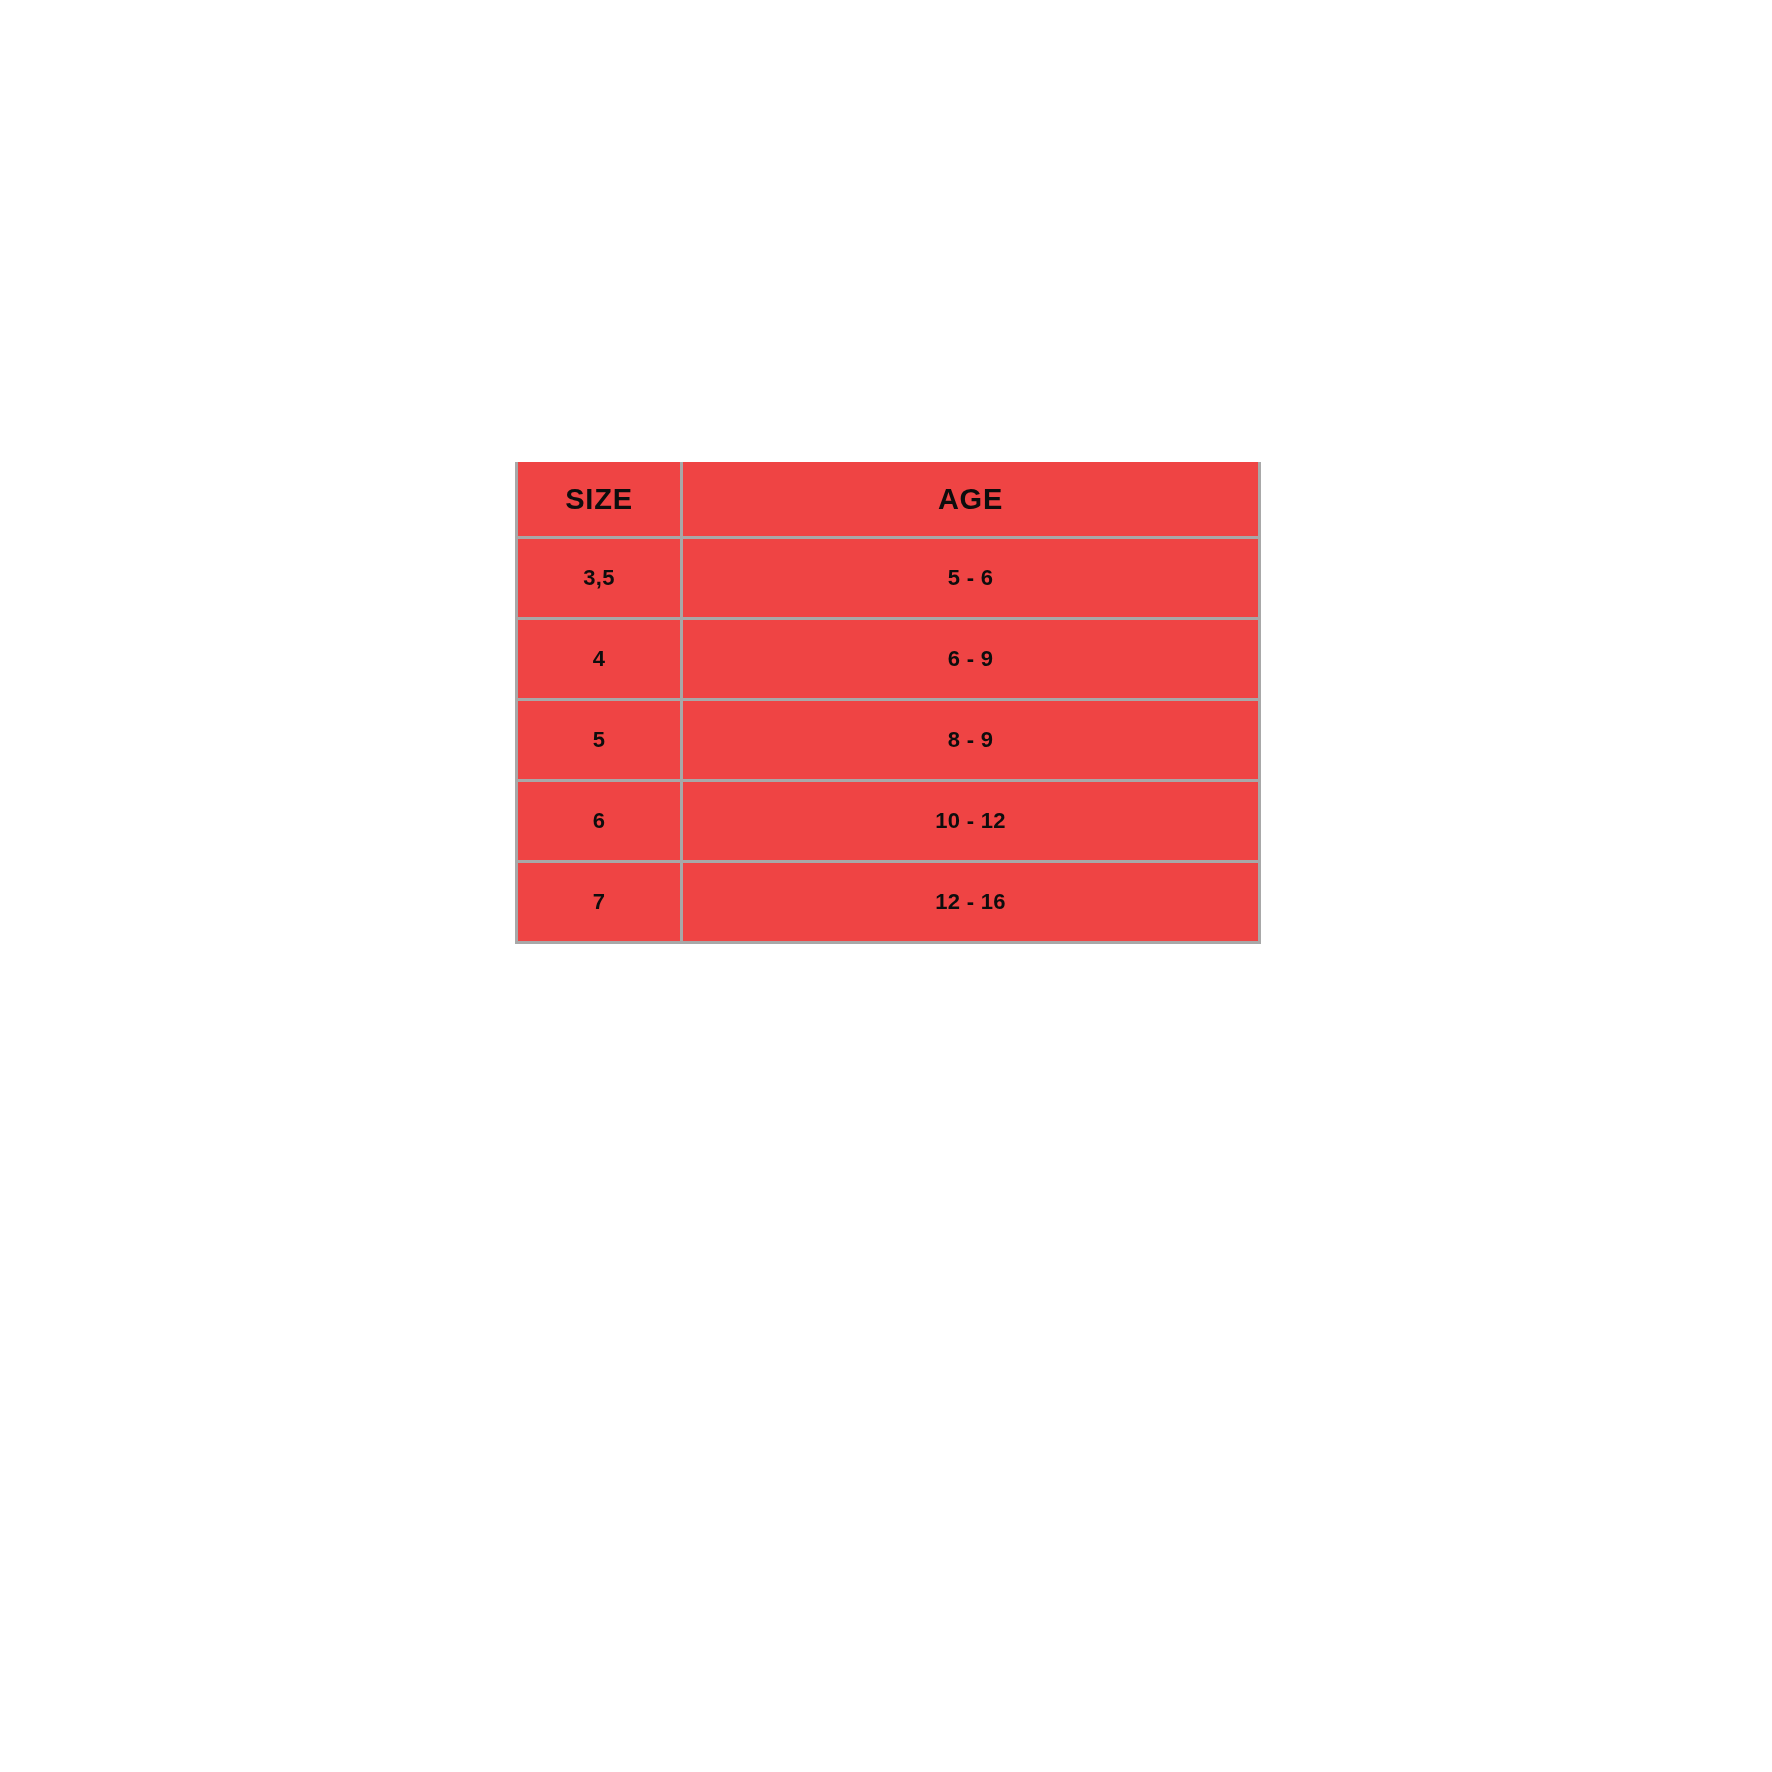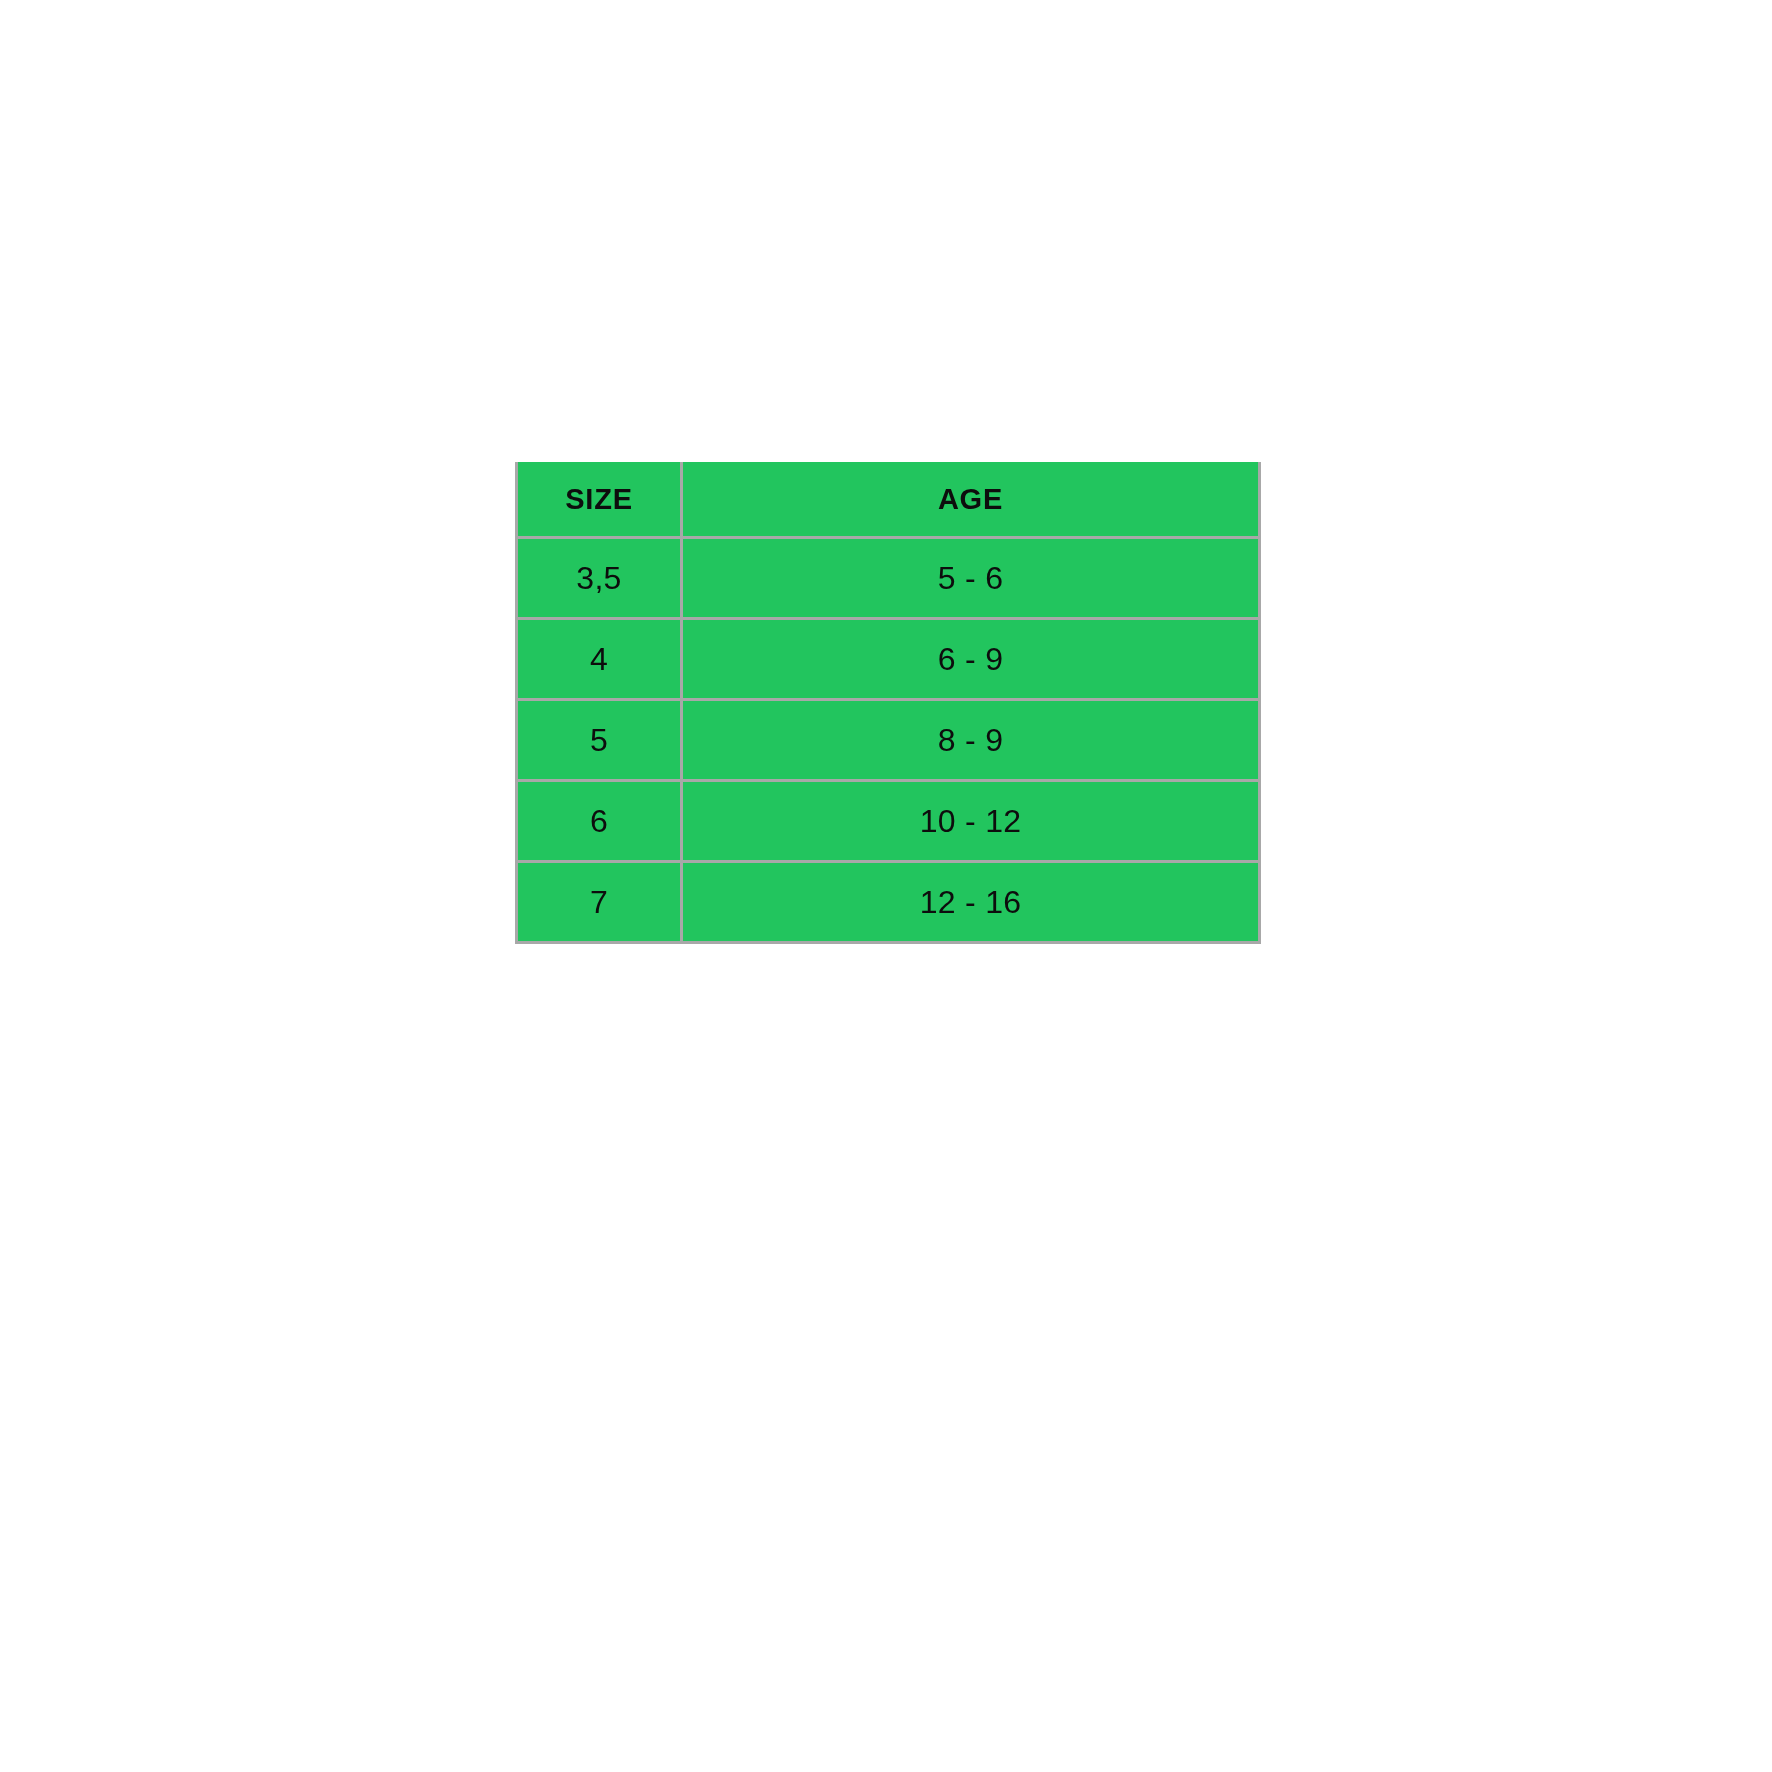--- a/index.html
+++ b/index.html
@@ -35,21 +35,21 @@
     font-size: 44px;
     letter-spacing: 1.5px;
     line-height: 1;
     font-family: "Liberation Sans", sans-serif;
   }
 
   table.size-table {
     width: 743px;
     border-collapse: collapse;
     table-layout: fixed;
-    background: #22c55e;
+    background: #ef4444;
   }
   table.size-table col.col-size { width: 165px; }
   table.size-table col.col-age  { width: 578px; }
 
   table.size-table th,
   table.size-table td {
     border: 3px solid #a8a8a8;
     text-align: center;
     vertical-align: middle;
     color: #0d0d0d;
@@ -59,22 +59,22 @@
   table.size-table thead th {
     height: 72px;
     font-size: 29px;
     font-weight: bold;
     letter-spacing: 0.8px;
     border-top: none;
   }
 
   table.size-table tbody td {
     height: 76px;
-    font-size: 32px;
-    font-weight: normal;
+    font-size: 22px;
+    font-weight: bold;
     letter-spacing: 0.3px;
   }
 </style>
 </head>
 <body>
 
 <div id="size-chart-root">
 
 
   <table class="size-table">

